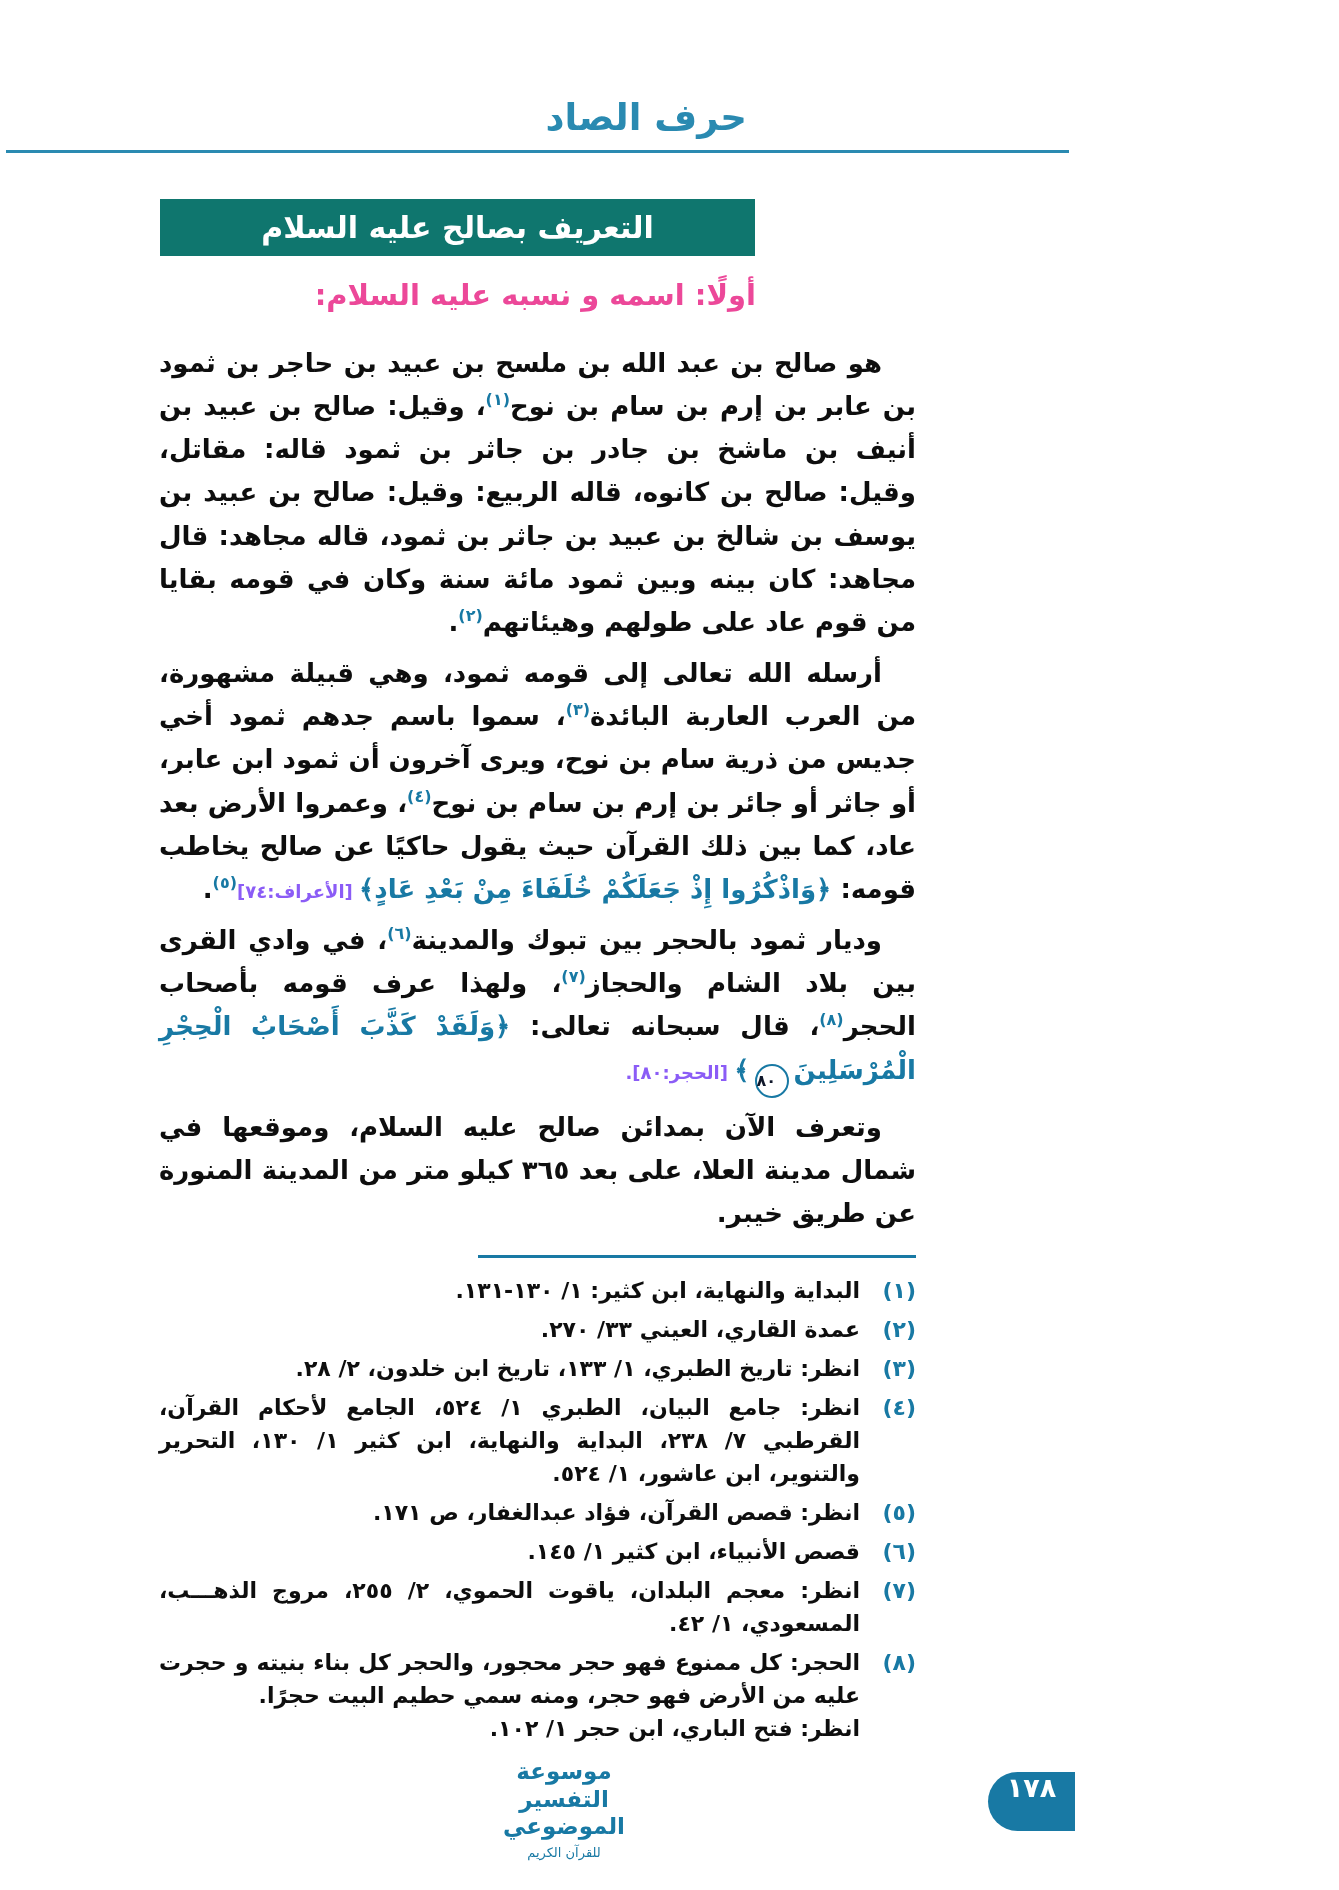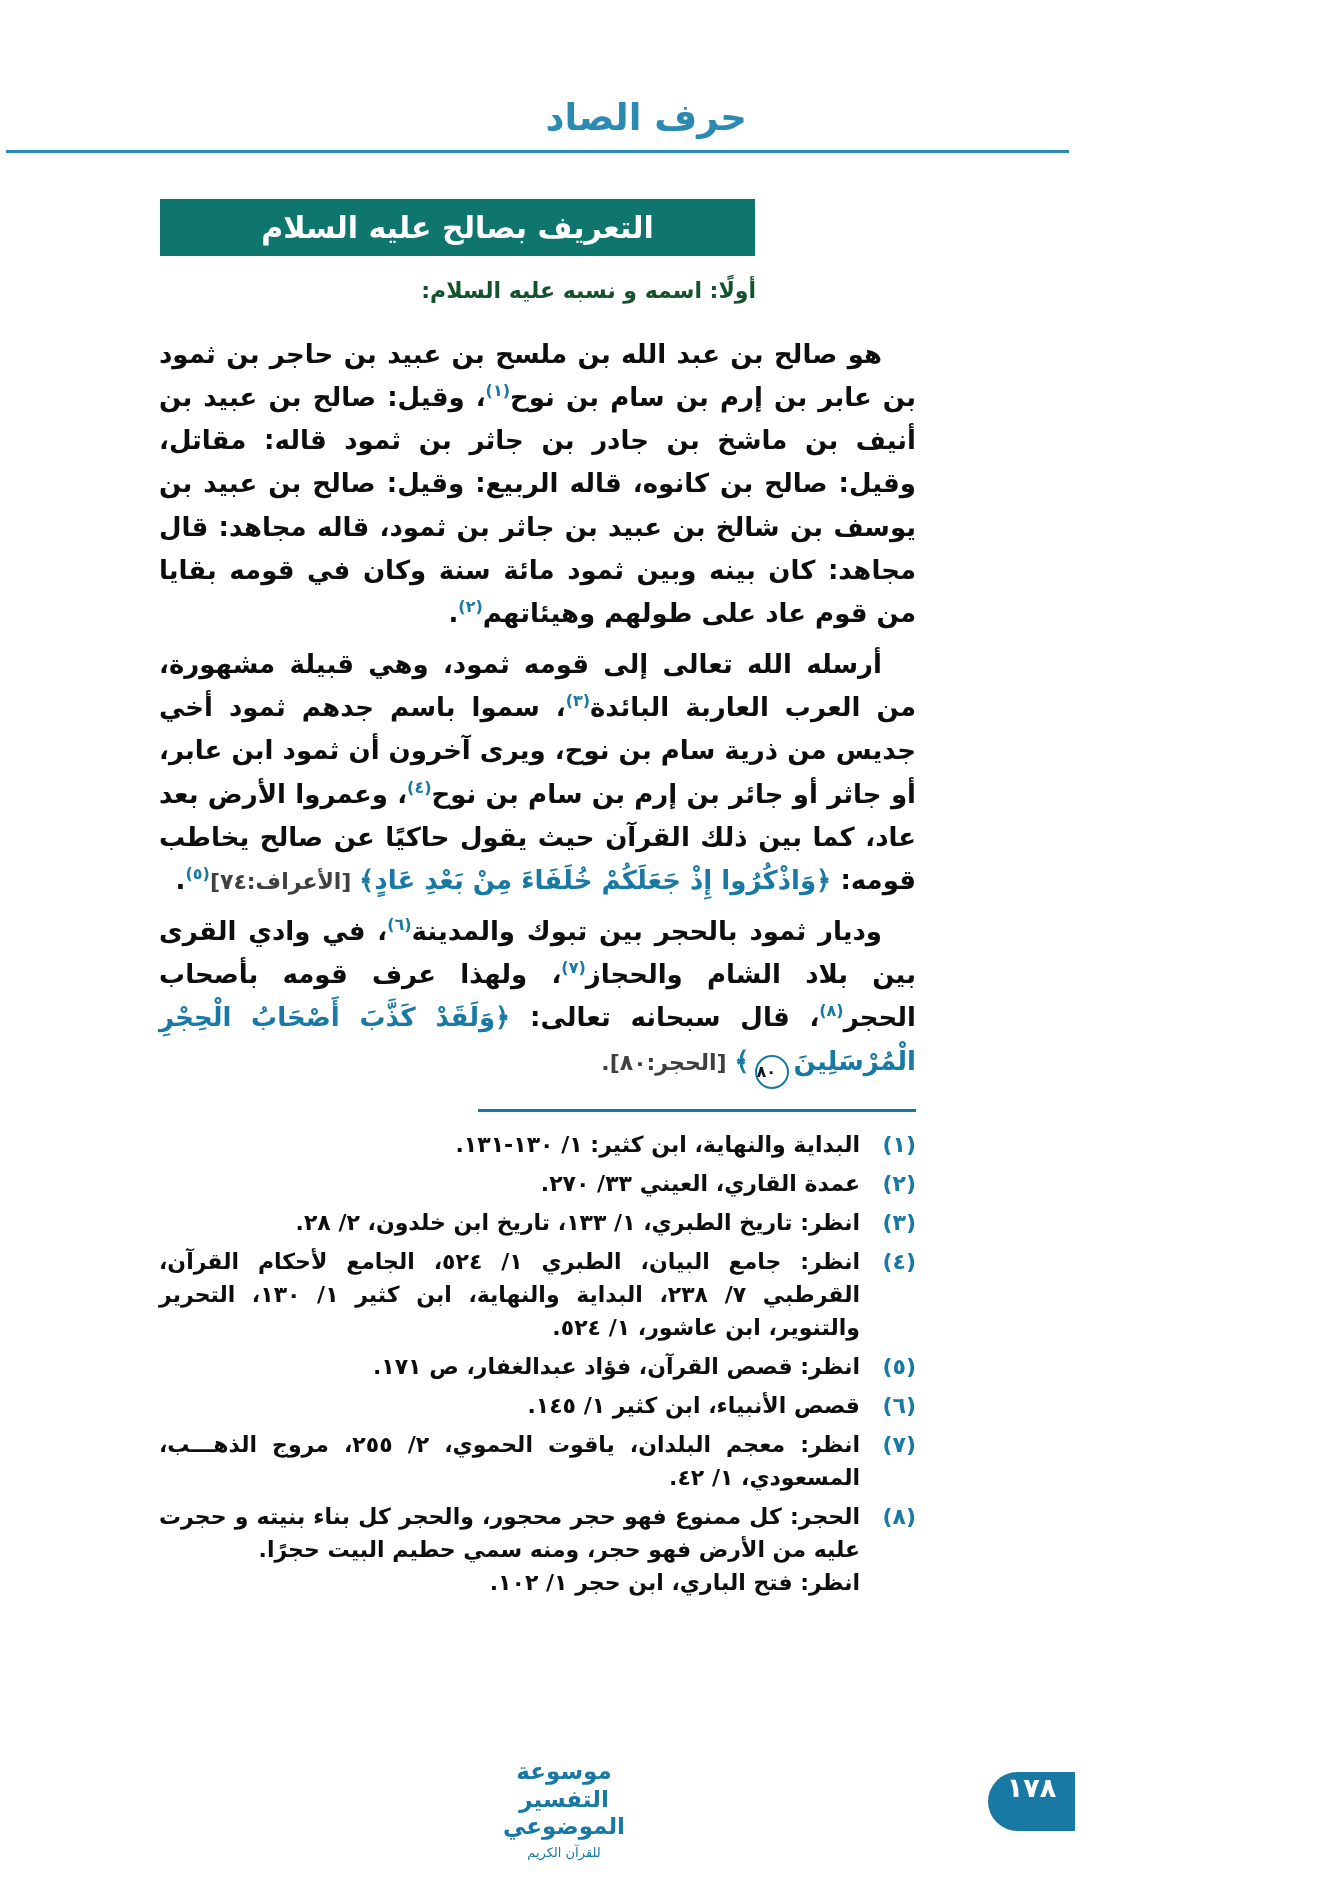--- a/index.html
+++ b/index.html
@@ -47,22 +47,22 @@
   .title-bar .title {
     color: #ffffff;
     font-size: 30px;
     font-weight: bold;
   }
   
   .content {
     margin: 278px 159px 0 159px;
   }
   .subheading {
-    color: #14532d;
-    font-size: 22px;
+    color: #ec4899;
+    font-size: 29px;
     font-weight: bold;
     margin: 0 160px 30px 0;
   }
   .para {
     font-size: 26px;
     font-weight: bold;
     line-height: 1.66;
     text-align: justify;
     text-indent: 34px;
     margin-bottom: 8px;
@@ -88,23 +88,23 @@
     border-radius: 50%;
     text-align: left;
     font-size: 16px;
     color: #0f172a;
     font-weight: bold;
     margin: 0 5px;
     vertical-align: -7px;
     text-indent: 0;
   }
   .verse-ref {
-    font-size: 22px;
-    font-weight: bold;
-    color: #404040;
+    font-size: 18px;
+    font-weight: bold;
+    color: #8b5cf6;
   }
   
   .footnote-rule {
     width: 438px;
     height: 3px;
     background: #1879a4;
     margin: 20px 159px 16px auto;
   }
   .footnotes {
     margin: 0 159px 0 159px;
@@ -176,20 +176,21 @@
     <span class="title">التعريف بصالح عليه السلام</span>
   </div>
 
   <div class="content">
     <h2 class="subheading">أولًا: اسمه و نسبه عليه السلام:</h2>
 
     <div>
         <p class="para"><span>هو صالح بن عبد الله بن ملسح بن عبيد بن حاجر بن ثمود بن عابر بن إرم بن سام بن نوح</span><span class="fn-ref">(١)</span><span>، وقيل: صالح بن عبيد بن أنيف بن ماشخ بن جادر بن جاثر بن ثمود قاله: مقاتل، وقيل: صالح بن كانوه، قاله الربيع: وقيل: صالح بن عبيد بن يوسف بن شالخ بن عبيد بن جاثر بن ثمود، قاله مجاهد: قال مجاهد: كان بينه وبين ثمود مائة سنة وكان في قومه بقايا من قوم عاد على طولهم وهيئاتهم</span><span class="fn-ref">(٢)</span><span>.</span></p>
         <p class="para"><span>أرسله الله تعالى إلى قومه ثمود، وهي قبيلة مشهورة، من العرب العاربة البائدة</span><span class="fn-ref">(٣)</span><span>، سموا باسم جدهم ثمود أخي جديس من ذرية سام بن نوح، ويرى آخرون أن ثمود ابن عابر، أو جاثر أو جائر بن إرم بن سام بن نوح</span><span class="fn-ref">(٤)</span><span>، وعمروا الأرض بعد عاد، كما بين ذلك القرآن حيث يقول حاكيًا عن صالح يخاطب قومه: </span><span class="quran">﴿وَاذْكُرُوا إِذْ جَعَلَكُمْ خُلَفَاءَ مِنْ بَعْدِ عَادٍ﴾</span><span class="verse-ref"> [الأعراف:٧٤]</span><span class="fn-ref">(٥)</span><span>.</span></p>
         <p class="para"><span>وديار ثمود بالحجر بين تبوك والمدينة</span><span class="fn-ref">(٦)</span><span>، في وادي القرى بين بلاد الشام والحجاز</span><span class="fn-ref">(٧)</span><span>، ولهذا عرف قومه بأصحاب الحجر</span><span class="fn-ref">(٨)</span><span>، قال سبحانه تعالى: </span><span class="quran">﴿وَلَقَدْ كَذَّبَ أَصْحَابُ الْحِجْرِ الْمُرْسَلِينَ</span><span class="ayah-circle">٨٠</span><span class="quran">﴾</span><span class="verse-ref"> [الحجر:٨٠].</span></p>
+        <p class="para"><span>وتعرف الآن بمدائن صالح عليه السلام، وموقعها في شمال مدينة العلا، على بعد ٣٦٥ كيلو متر من المدينة المنورة عن طريق خيبر.</span></p>
       </div>
   </div>
 
   <div class="footnote-rule"></div>
 
   <div class="footnotes">
       <div class="footnote">
         <span class="num">(١)</span>
         <span class="txt">البداية والنهاية، ابن كثير: ١/ ١٣٠-١٣١.</span>
       </div>

